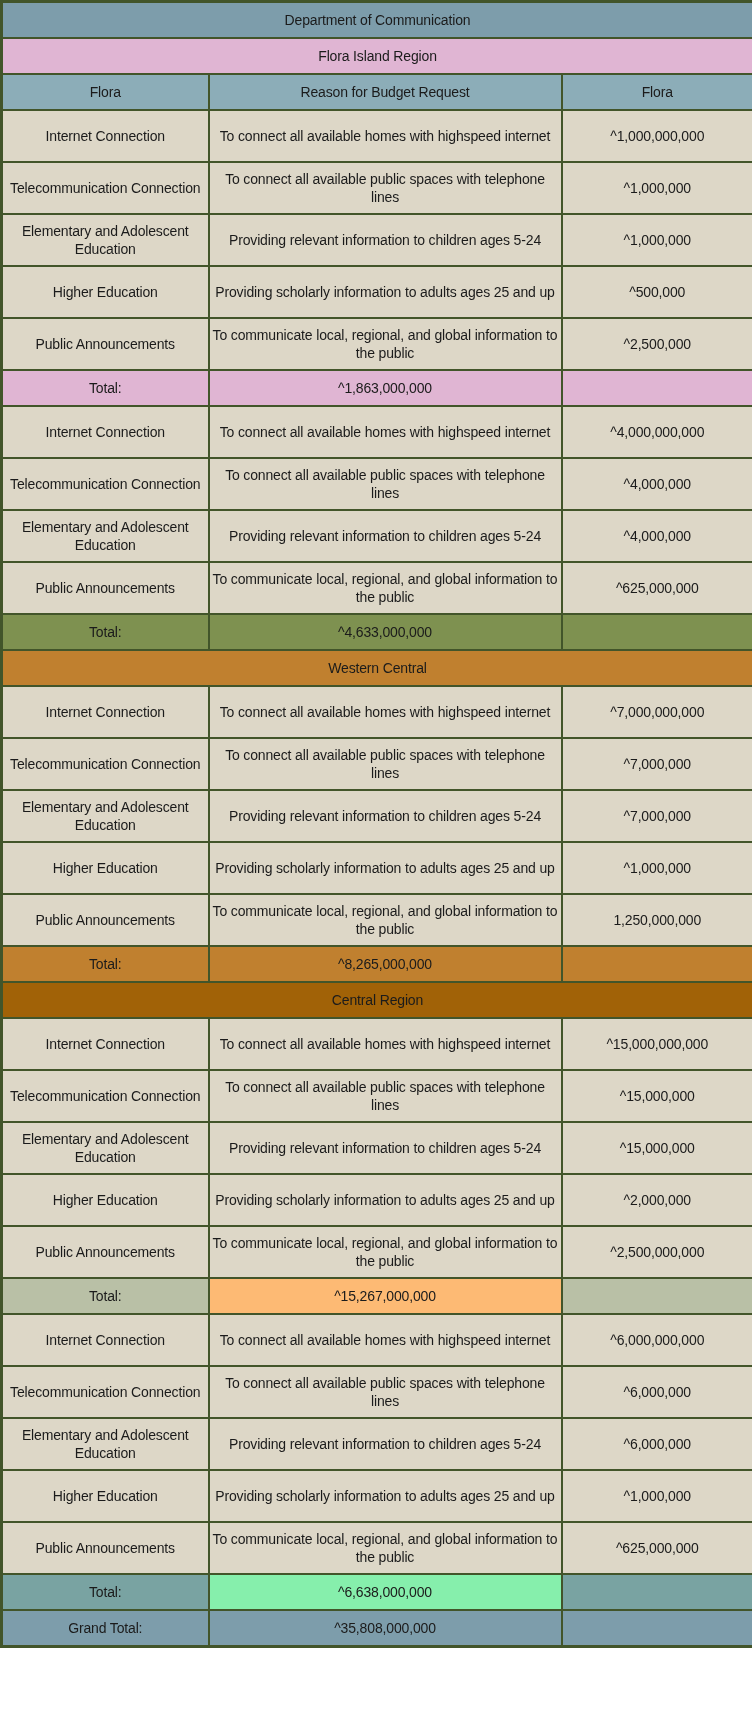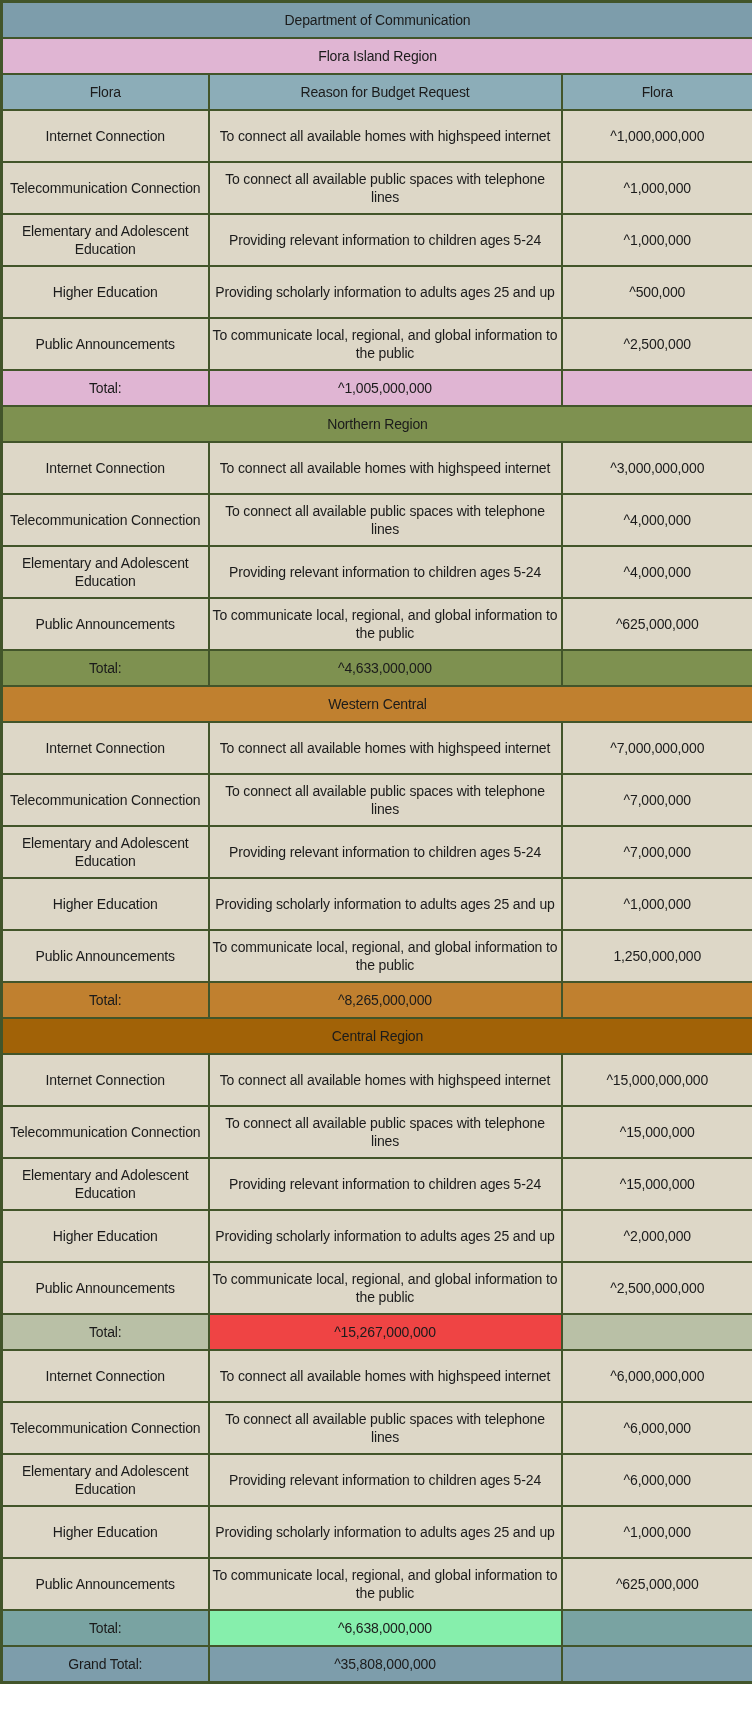--- a/index.html
+++ b/index.html
@@ -81,30 +81,27 @@
     <td class="reason">Providing scholarly information to adults ages 25 and up</td>
     <td class="amount">^500,000</td>
   </tr>
       <tr class="data-row">
     <td class="item">Public Announcements</td>
     <td class="reason">To communicate local, regional, and global information to the public</td>
     <td class="amount">^2,500,000</td>
   </tr>
       <tr class="total-row">
     <td style="background: rgb(224, 181, 211);">Total:</td>
-    <td style="background: rgb(224, 181, 211);">^1,005,000,000</td>
+    <td style="background: rgb(224, 181, 211);">^1,863,000,000</td>
     <td style="background: rgb(224, 181, 211);"></td>
   </tr>
-      <tr class="region-row">
-    <td colspan="3" style="background: rgb(126, 145, 80);">Northern Region</td>
-  </tr>
-      <tr class="data-row">
-    <td class="item">Internet Connection</td>
-    <td class="reason">To connect all available homes with highspeed internet</td>
-    <td class="amount">^3,000,000,000</td>
+      <tr class="data-row">
+    <td class="item">Internet Connection</td>
+    <td class="reason">To connect all available homes with highspeed internet</td>
+    <td class="amount">^4,000,000,000</td>
   </tr>
       <tr class="data-row">
     <td class="item">Telecommunication Connection</td>
     <td class="reason">To connect all available public spaces with telephone lines</td>
     <td class="amount">^4,000,000</td>
   </tr>
       <tr class="data-row">
     <td class="item">Elementary and Adolescent Education</td>
     <td class="reason">Providing relevant information to children ages 5-24</td>
     <td class="amount">^4,000,000</td>
@@ -175,21 +172,21 @@
     <td class="reason">Providing scholarly information to adults ages 25 and up</td>
     <td class="amount">^2,000,000</td>
   </tr>
       <tr class="data-row">
     <td class="item">Public Announcements</td>
     <td class="reason">To communicate local, regional, and global information to the public</td>
     <td class="amount">^2,500,000,000</td>
   </tr>
       <tr class="total-row">
     <td style="background: rgb(185, 192, 166);">Total:</td>
-    <td style="background: #ef4444;">^15,267,000,000</td>
+    <td style="background: #fdba74;">^15,267,000,000</td>
     <td style="background: rgb(185, 192, 166);"></td>
   </tr>
       <tr class="data-row">
     <td class="item">Internet Connection</td>
     <td class="reason">To connect all available homes with highspeed internet</td>
     <td class="amount">^6,000,000,000</td>
   </tr>
       <tr class="data-row">
     <td class="item">Telecommunication Connection</td>
     <td class="reason">To connect all available public spaces with telephone lines</td>

